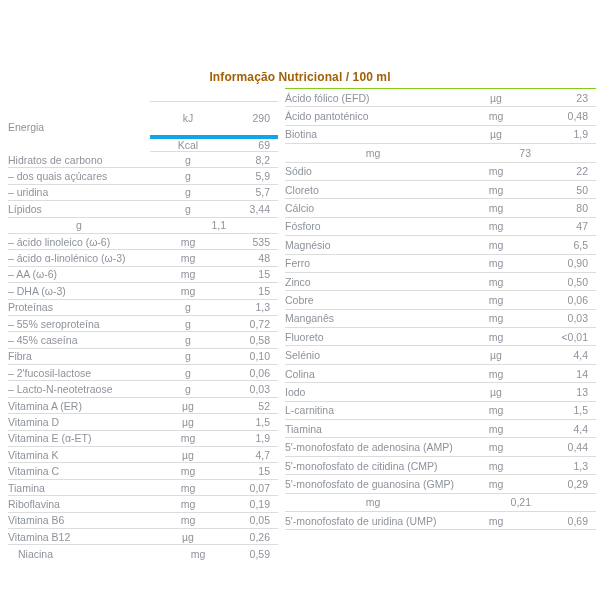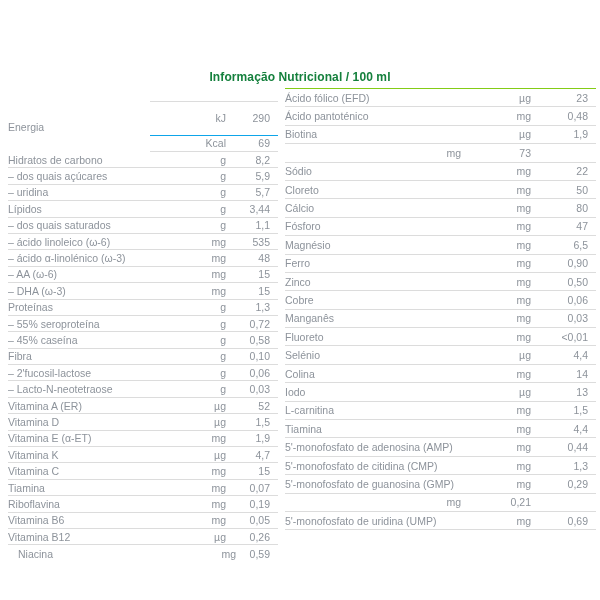--- a/index.html
+++ b/index.html
@@ -1,41 +1,41 @@
 <!DOCTYPE html>
 <html><head>
 <meta charset="utf-8">
 <style>
   * { margin:0; padding:0; box-sizing:border-box; }
   html,body { width:600px; height:600px; background:#ffffff;
               font-family:"Liberation Sans", sans-serif; }
   .page { position:relative; width:600px; height:600px; background:#ffffff; overflow:hidden; }
 
   .title { position:absolute; top:70px; left:0; width:600px; text-align:center;
-           font-size:12px; font-weight:bold; color:#15803d; letter-spacing:0.1px; }
+           font-size:12px; font-weight:bold; color:#a16207; letter-spacing:0.1px; }
 
   .table { position:absolute; font-size:10.5px; color:#8d939b; }
   .table-left  { left:8px;   top:101px; width:270px; }
   .table-right { left:285px; top:88px;  width:311px; border-top:1px solid #84cc16; }
 
   .row { display:grid; align-items:center; border-bottom:1px solid #dcdcdc; padding-right:8px; }
   .table-left  .row { grid-template-columns:142px 76px 1fr; height:16.4px; }
   .table-left  .rows .row:last-child { border-bottom:none;padding-left:10px; }
   .table-right .row { grid-template-columns:176px 70px 1fr; height:18.4px; }
 
   .cell-label { text-align:left; white-space:nowrap; overflow:hidden; }
-  .cell-unit  { text-align:right; }
+  .cell-unit  { text-align:center; }
   .cell-value { text-align:right; }
 
   .energia { display:flex; }
   .energia-label { width:142px; display:flex; align-items:center; }
   .energia-sub { flex:1; border-top:1px solid #dcdcdc; border-bottom:1px solid #dcdcdc; }
   .sub-row { display:grid; grid-template-columns:76px 1fr; height:16.5px;
              align-items:center; padding-right:8px;margin-top:8px; }
-  .sub-row + .sub-row { border-top:1px solid #0ea5e9; }
+  .sub-row + .sub-row { border-top:4px solid #0ea5e9; }
 </style>
 </head>
 <body>
 
 <div class="page">
 
   <div class="title">Informação Nutricional / 100 ml</div>
 
   <div class="table table-left">
     <div class="energia">
@@ -66,21 +66,20 @@
           <span class="cell cell-label">– uridina</span>
           <span class="cell cell-unit">g</span>
           <span class="cell cell-value">5,7</span>
         </div>
         <div class="row">
           <span class="cell cell-label">Lípidos</span>
           <span class="cell cell-unit">g</span>
           <span class="cell cell-value">3,44</span>
         </div>
         <div class="row">
-          <span class="cell cell-label">– dos quais saturados</span>
           <span class="cell cell-unit">g</span>
           <span class="cell cell-value">1,1</span>
         </div>
         <div class="row">
           <span class="cell cell-label">– ácido linoleico (ω-6)</span>
           <span class="cell cell-unit">mg</span>
           <span class="cell cell-value">535</span>
         </div>
         <div class="row">
           <span class="cell cell-label">– ácido α-linolénico (ω-3)</span>

